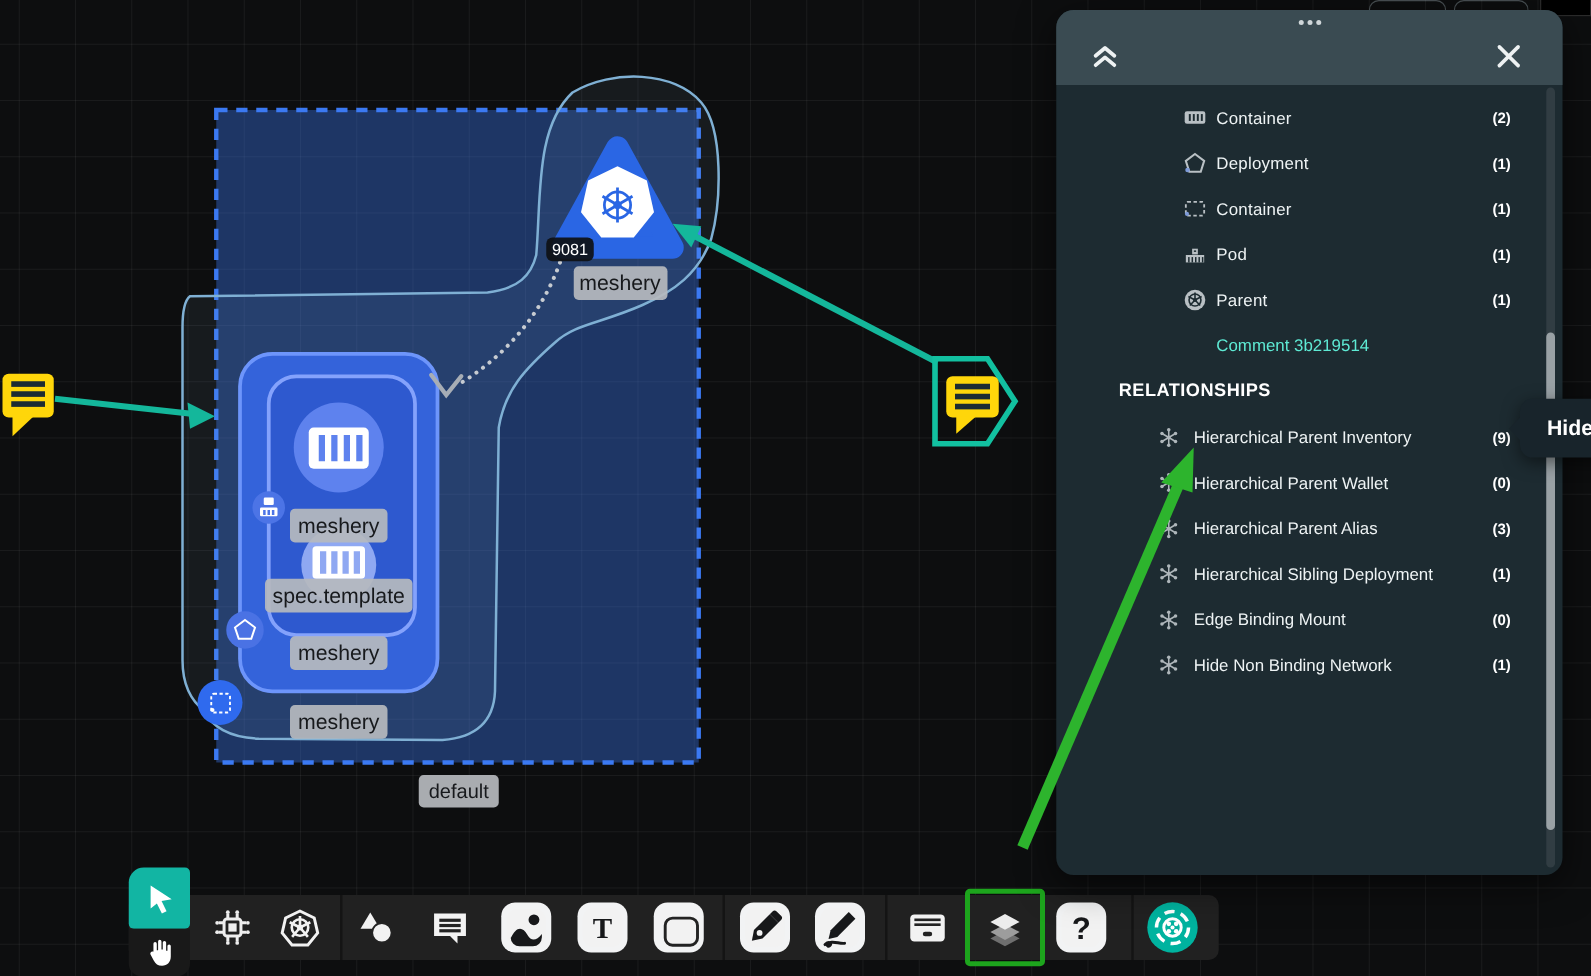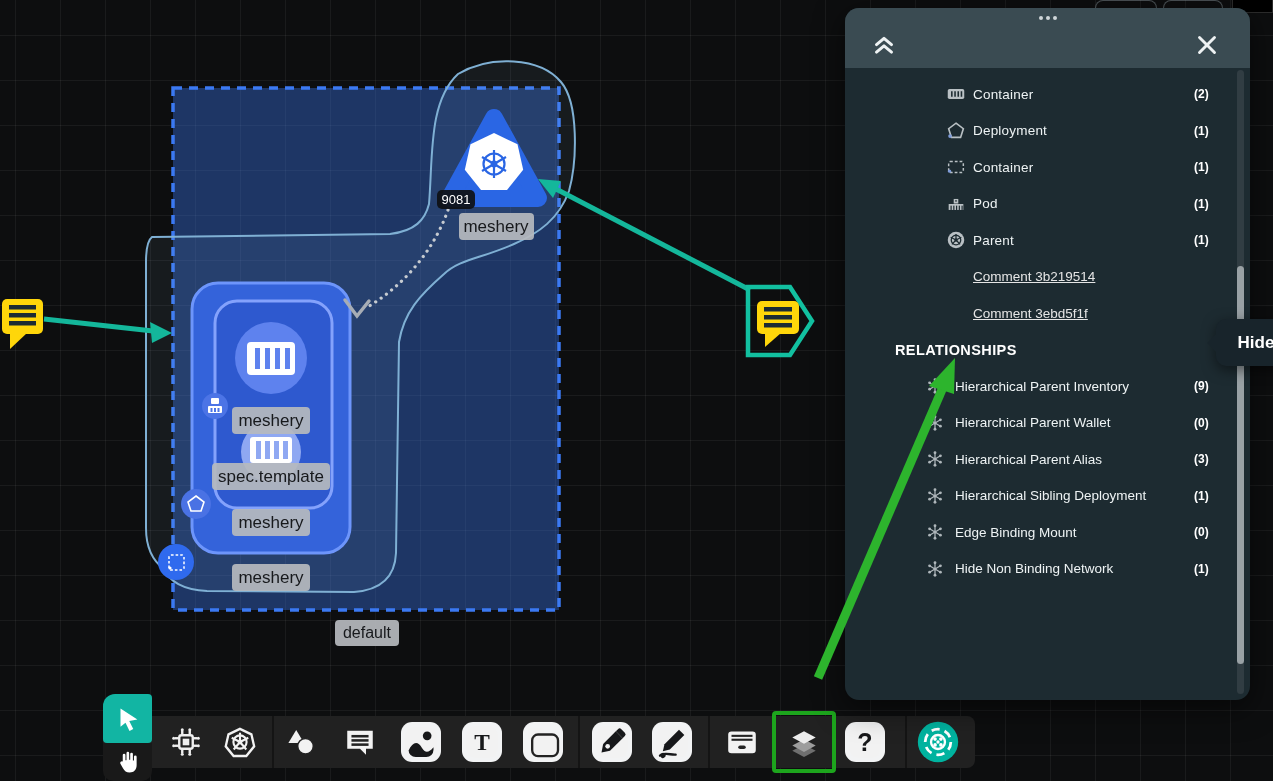--- a/index.html
+++ b/index.html
@@ -31,21 +31,21 @@
   #close-btn { position:absolute; right:28px; top:22px; width:30px; height:30px; cursor:pointer; }
   #panel-body { position:relative; padding-top:8px; }
 
   .prow { display:flex; align-items:center; height:36.5px; padding-left:100px; padding-right:12px; }
   .prow .picon { flex:0 0 22px; height:22px; margin-right:6px; }
   .prow .plabel { flex:1 1 auto; color:#eef3f4; font-size:13.5px; letter-spacing:.2px; }
   .prow .pcount { flex:0 0 44px; color:#fff; font-size:12px; font-weight:700; }
 
   .crow { position:relative; display:flex; align-items:center; height:36.5px;
     margin-left:121px; width:250px; padding-left:7px; border-radius:3px; }
-  .crow .plabel { color:#e5e5e5; font-size:13.5px;text-decoration:underline; }
+  .crow .plabel { color:#5eead4; font-size:13.5px; }
   .crow.hl { background:#2f3e45; }
 
   #rel-title { display:flex; align-items:center; height:36.5px; padding-left:50px;
     color:#fff; font-size:14.5px; font-weight:700; letter-spacing:.4px; }
 
   .rrow { display:flex; align-items:center; height:36.5px; padding-left:80px; padding-right:12px; }
   .rrow .picon { flex:0 0 20px; height:20px; margin-right:10px; }
   .rrow .plabel { flex:1 1 auto; color:#eef3f4; font-size:13.5px; }
   .rrow .pcount { flex:0 0 44px; color:#fff; font-size:12px; font-weight:700; }
 
@@ -333,24 +333,20 @@
             <span class="pcount">(1)</span>
           </div>
         </div>
 
       <div>
 
       <div class="crow">
             <span class="plabel">Comment 3b219514</span>
 
           </div>
-          <div class="crow">
-            <span class="plabel">Comment 3ebd5f1f</span>
-
-          </div>
         </div>
 
       <div id="rel-title">RELATIONSHIPS</div>
 
       <div>
 
       <div class="rrow">
             <span class="picon">
               <svg viewBox="0 0 24 24">
                 <g stroke="#aeb6ba" stroke-width="1.5">

